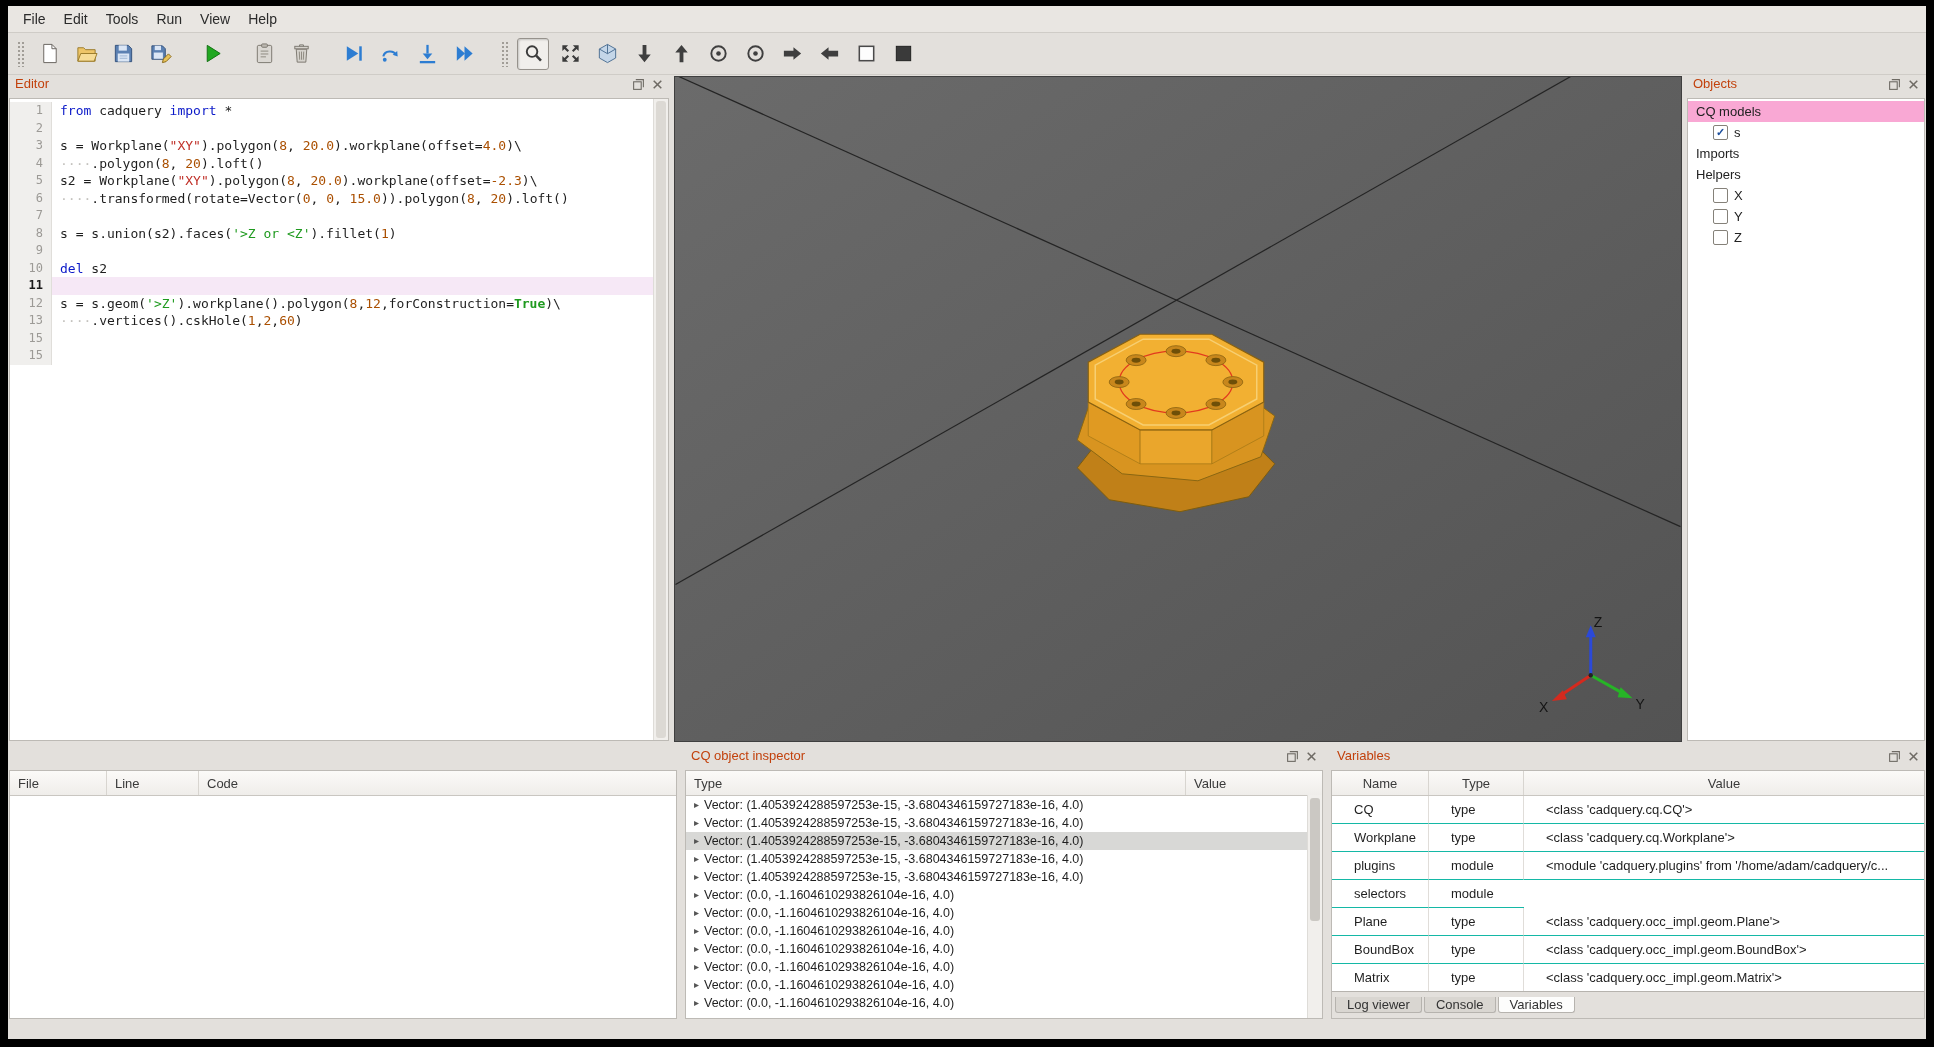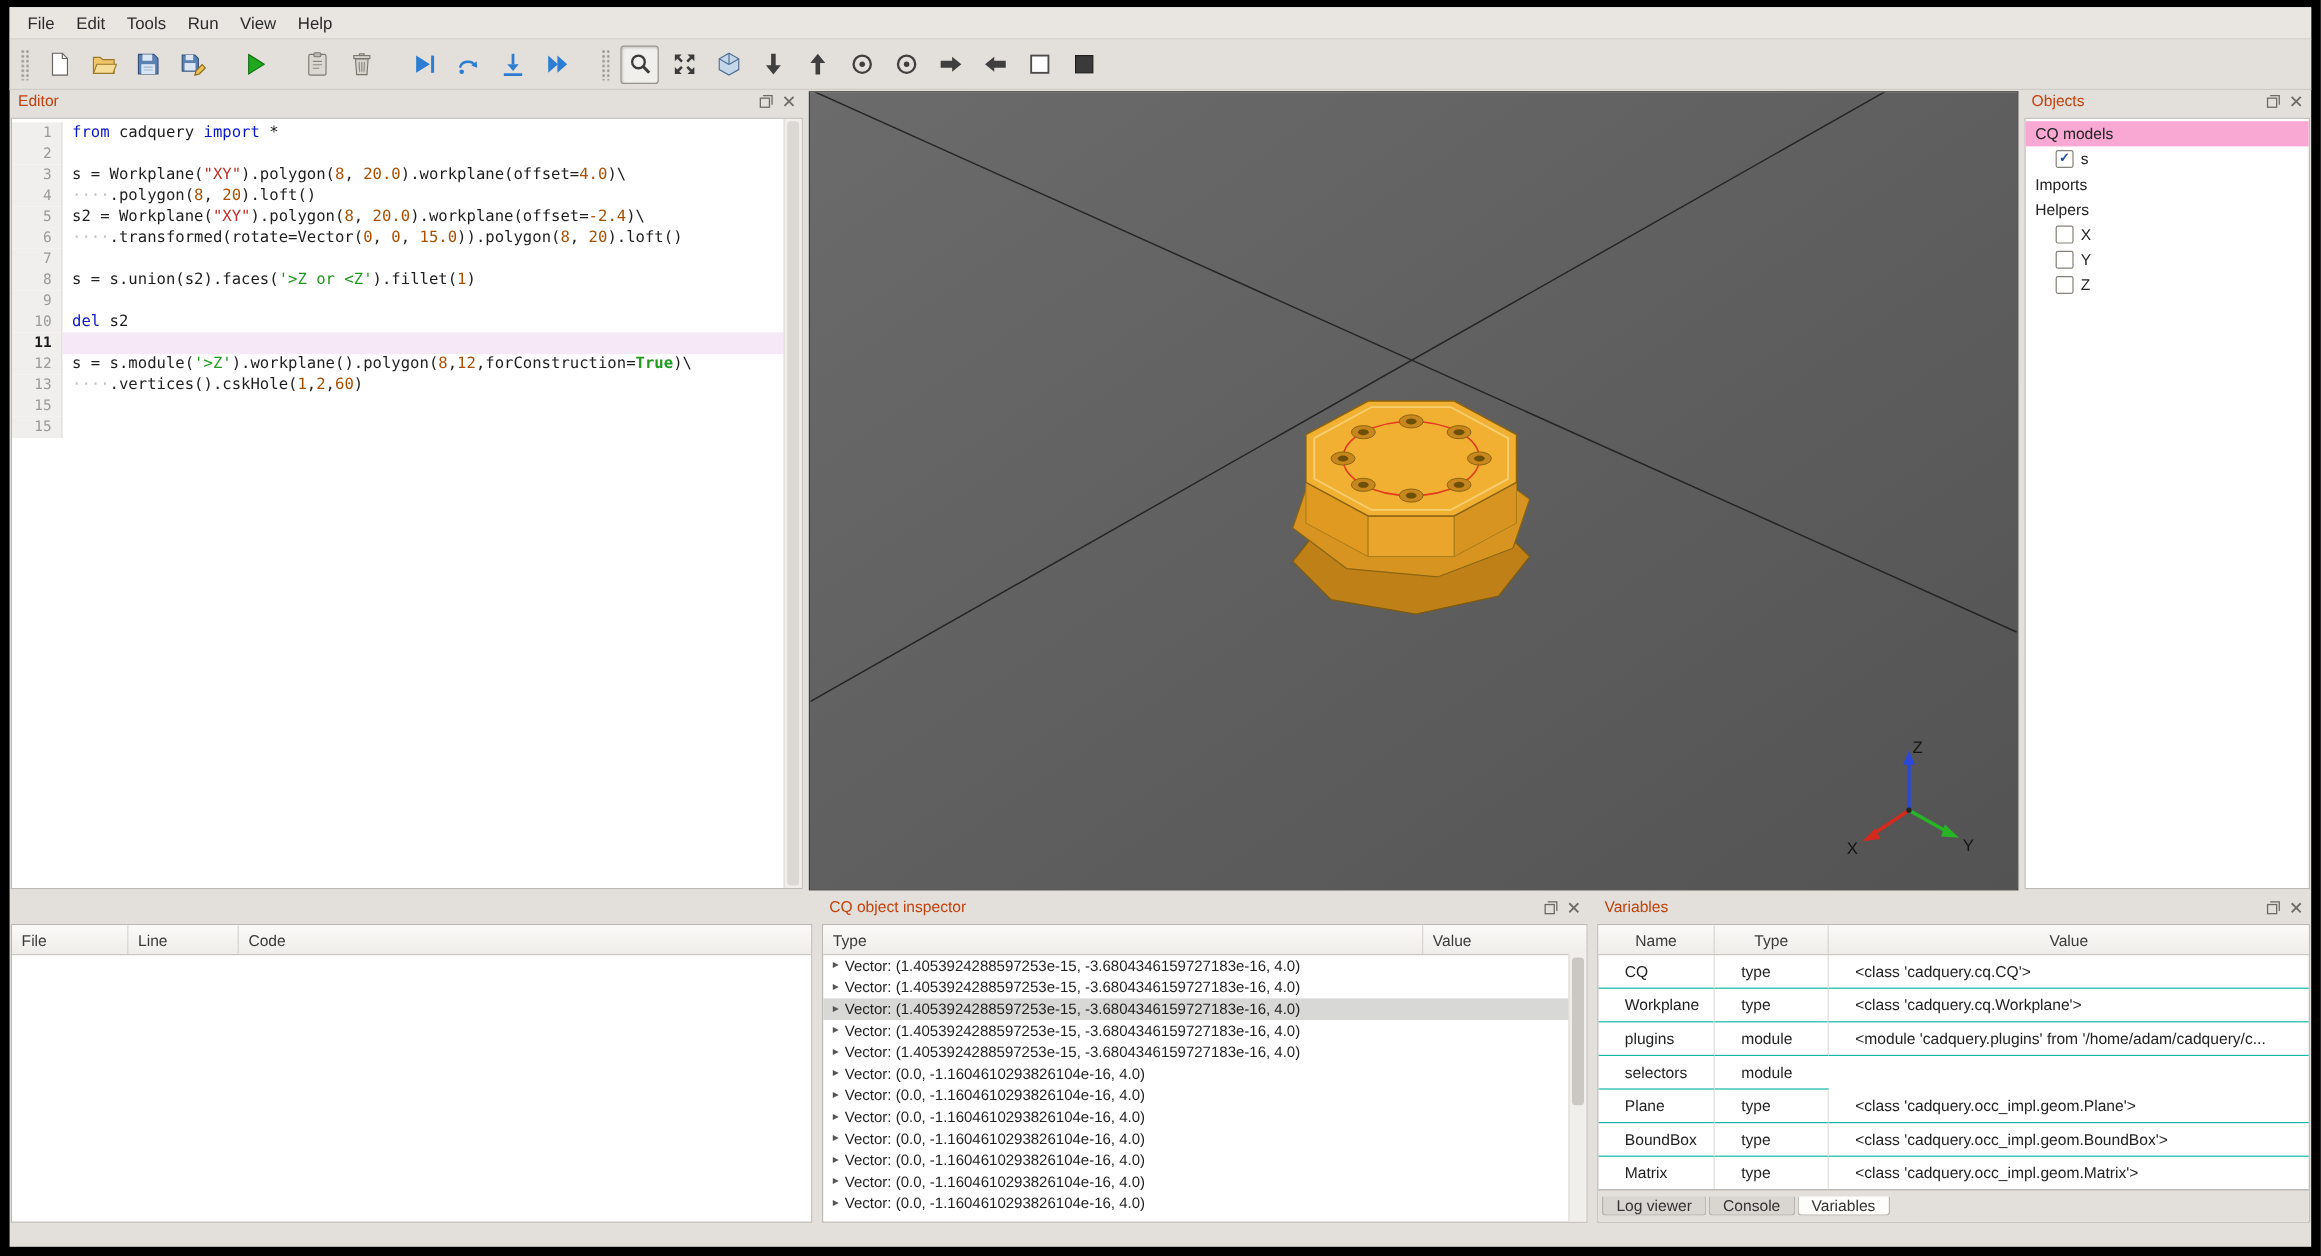--- a/index.html
+++ b/index.html
@@ -334,28 +334,28 @@
                 <path d="M2.5 2.5l7 7M9.5 2.5l-7 7" stroke="#6e6a64" stroke-width="1.4" fill="none"></path>
               </svg></span></button>
         </span>
     </div>
     <div class="pbody">
       <div id="codelines">
           <div class="code-row"><span class="gut">1</span><span class="code"><span class="tk-k">from</span><span class="tk-t"> cadquery </span><span class="tk-k">import</span><span class="tk-t"> *</span></span></div>
           <div class="code-row"><span class="gut">2</span><span class="code"></span></div>
           <div class="code-row"><span class="gut">3</span><span class="code"><span class="tk-t">s = Workplane(</span><span class="tk-str2">"XY"</span><span class="tk-t">).polygon(</span><span class="tk-num">8</span><span class="tk-t">, </span><span class="tk-num">20.0</span><span class="tk-t">).workplane(offset=</span><span class="tk-num">4.0</span><span class="tk-t">)\</span></span></div>
           <div class="code-row"><span class="gut">4</span><span class="code"><span class="tk-d">····</span><span class="tk-t">.polygon(</span><span class="tk-num">8</span><span class="tk-t">, </span><span class="tk-num">20</span><span class="tk-t">).loft()</span></span></div>
-          <div class="code-row"><span class="gut">5</span><span class="code"><span class="tk-t">s2 = Workplane(</span><span class="tk-str2">"XY"</span><span class="tk-t">).polygon(</span><span class="tk-num">8</span><span class="tk-t">, </span><span class="tk-num">20.0</span><span class="tk-t">).workplane(offset=</span><span class="tk-num">-2.4</span><span class="tk-t">)\</span></span></div>
+          <div class="code-row"><span class="gut">5</span><span class="code"><span class="tk-t">s2 = Workplane(</span><span class="tk-str2">"XY"</span><span class="tk-t">).polygon(</span><span class="tk-num">8</span><span class="tk-t">, </span><span class="tk-num">20.0</span><span class="tk-t">).workplane(offset=</span><span class="tk-num">-2.3</span><span class="tk-t">)\</span></span></div>
           <div class="code-row"><span class="gut">6</span><span class="code"><span class="tk-d">····</span><span class="tk-t">.transformed(rotate=Vector(</span><span class="tk-num">0</span><span class="tk-t">, </span><span class="tk-num">0</span><span class="tk-t">, </span><span class="tk-num">15.0</span><span class="tk-t">)).polygon(</span><span class="tk-num">8</span><span class="tk-t">, </span><span class="tk-num">20</span><span class="tk-t">).loft()</span></span></div>
           <div class="code-row"><span class="gut">7</span><span class="code"></span></div>
           <div class="code-row"><span class="gut">8</span><span class="code"><span class="tk-t">s = s.union(s2).faces(</span><span class="tk-str">'&gt;Z or &lt;Z'</span><span class="tk-t">).fillet(</span><span class="tk-num">1</span><span class="tk-t">)</span></span></div>
           <div class="code-row"><span class="gut">9</span><span class="code"></span></div>
           <div class="code-row"><span class="gut">10</span><span class="code"><span class="tk-k">del</span><span class="tk-t"> s2</span></span></div>
           <div class="code-row current"><span class="gut">11</span><span class="code"></span></div>
-          <div class="code-row"><span class="gut">12</span><span class="code"><span class="tk-t">s = s.module(</span><span class="tk-str">'&gt;Z'</span><span class="tk-t">).workplane().polygon(</span><span class="tk-num">8</span><span class="tk-t">,</span><span class="tk-num">12</span><span class="tk-t">,forConstruction=</span><span class="tk-bi">True</span><span class="tk-t">)\</span></span></div>
+          <div class="code-row"><span class="gut">12</span><span class="code"><span class="tk-t">s = s.geom(</span><span class="tk-str">'&gt;Z'</span><span class="tk-t">).workplane().polygon(</span><span class="tk-num">8</span><span class="tk-t">,</span><span class="tk-num">12</span><span class="tk-t">,forConstruction=</span><span class="tk-bi">True</span><span class="tk-t">)\</span></span></div>
           <div class="code-row"><span class="gut">13</span><span class="code"><span class="tk-d">····</span><span class="tk-t">.vertices().cskHole(</span><span class="tk-num">1</span><span class="tk-t">,</span><span class="tk-num">2</span><span class="tk-t">,</span><span class="tk-num">60</span><span class="tk-t">)</span></span></div>
           <div class="code-row"><span class="gut">15</span><span class="code"></span></div>
           <div class="code-row"><span class="gut">15</span><span class="code"></span></div>
         </div>
       <div class="ed-scroll">
         <div class="ed-thumb"></div>
       </div>
     </div>
   </div>
 

